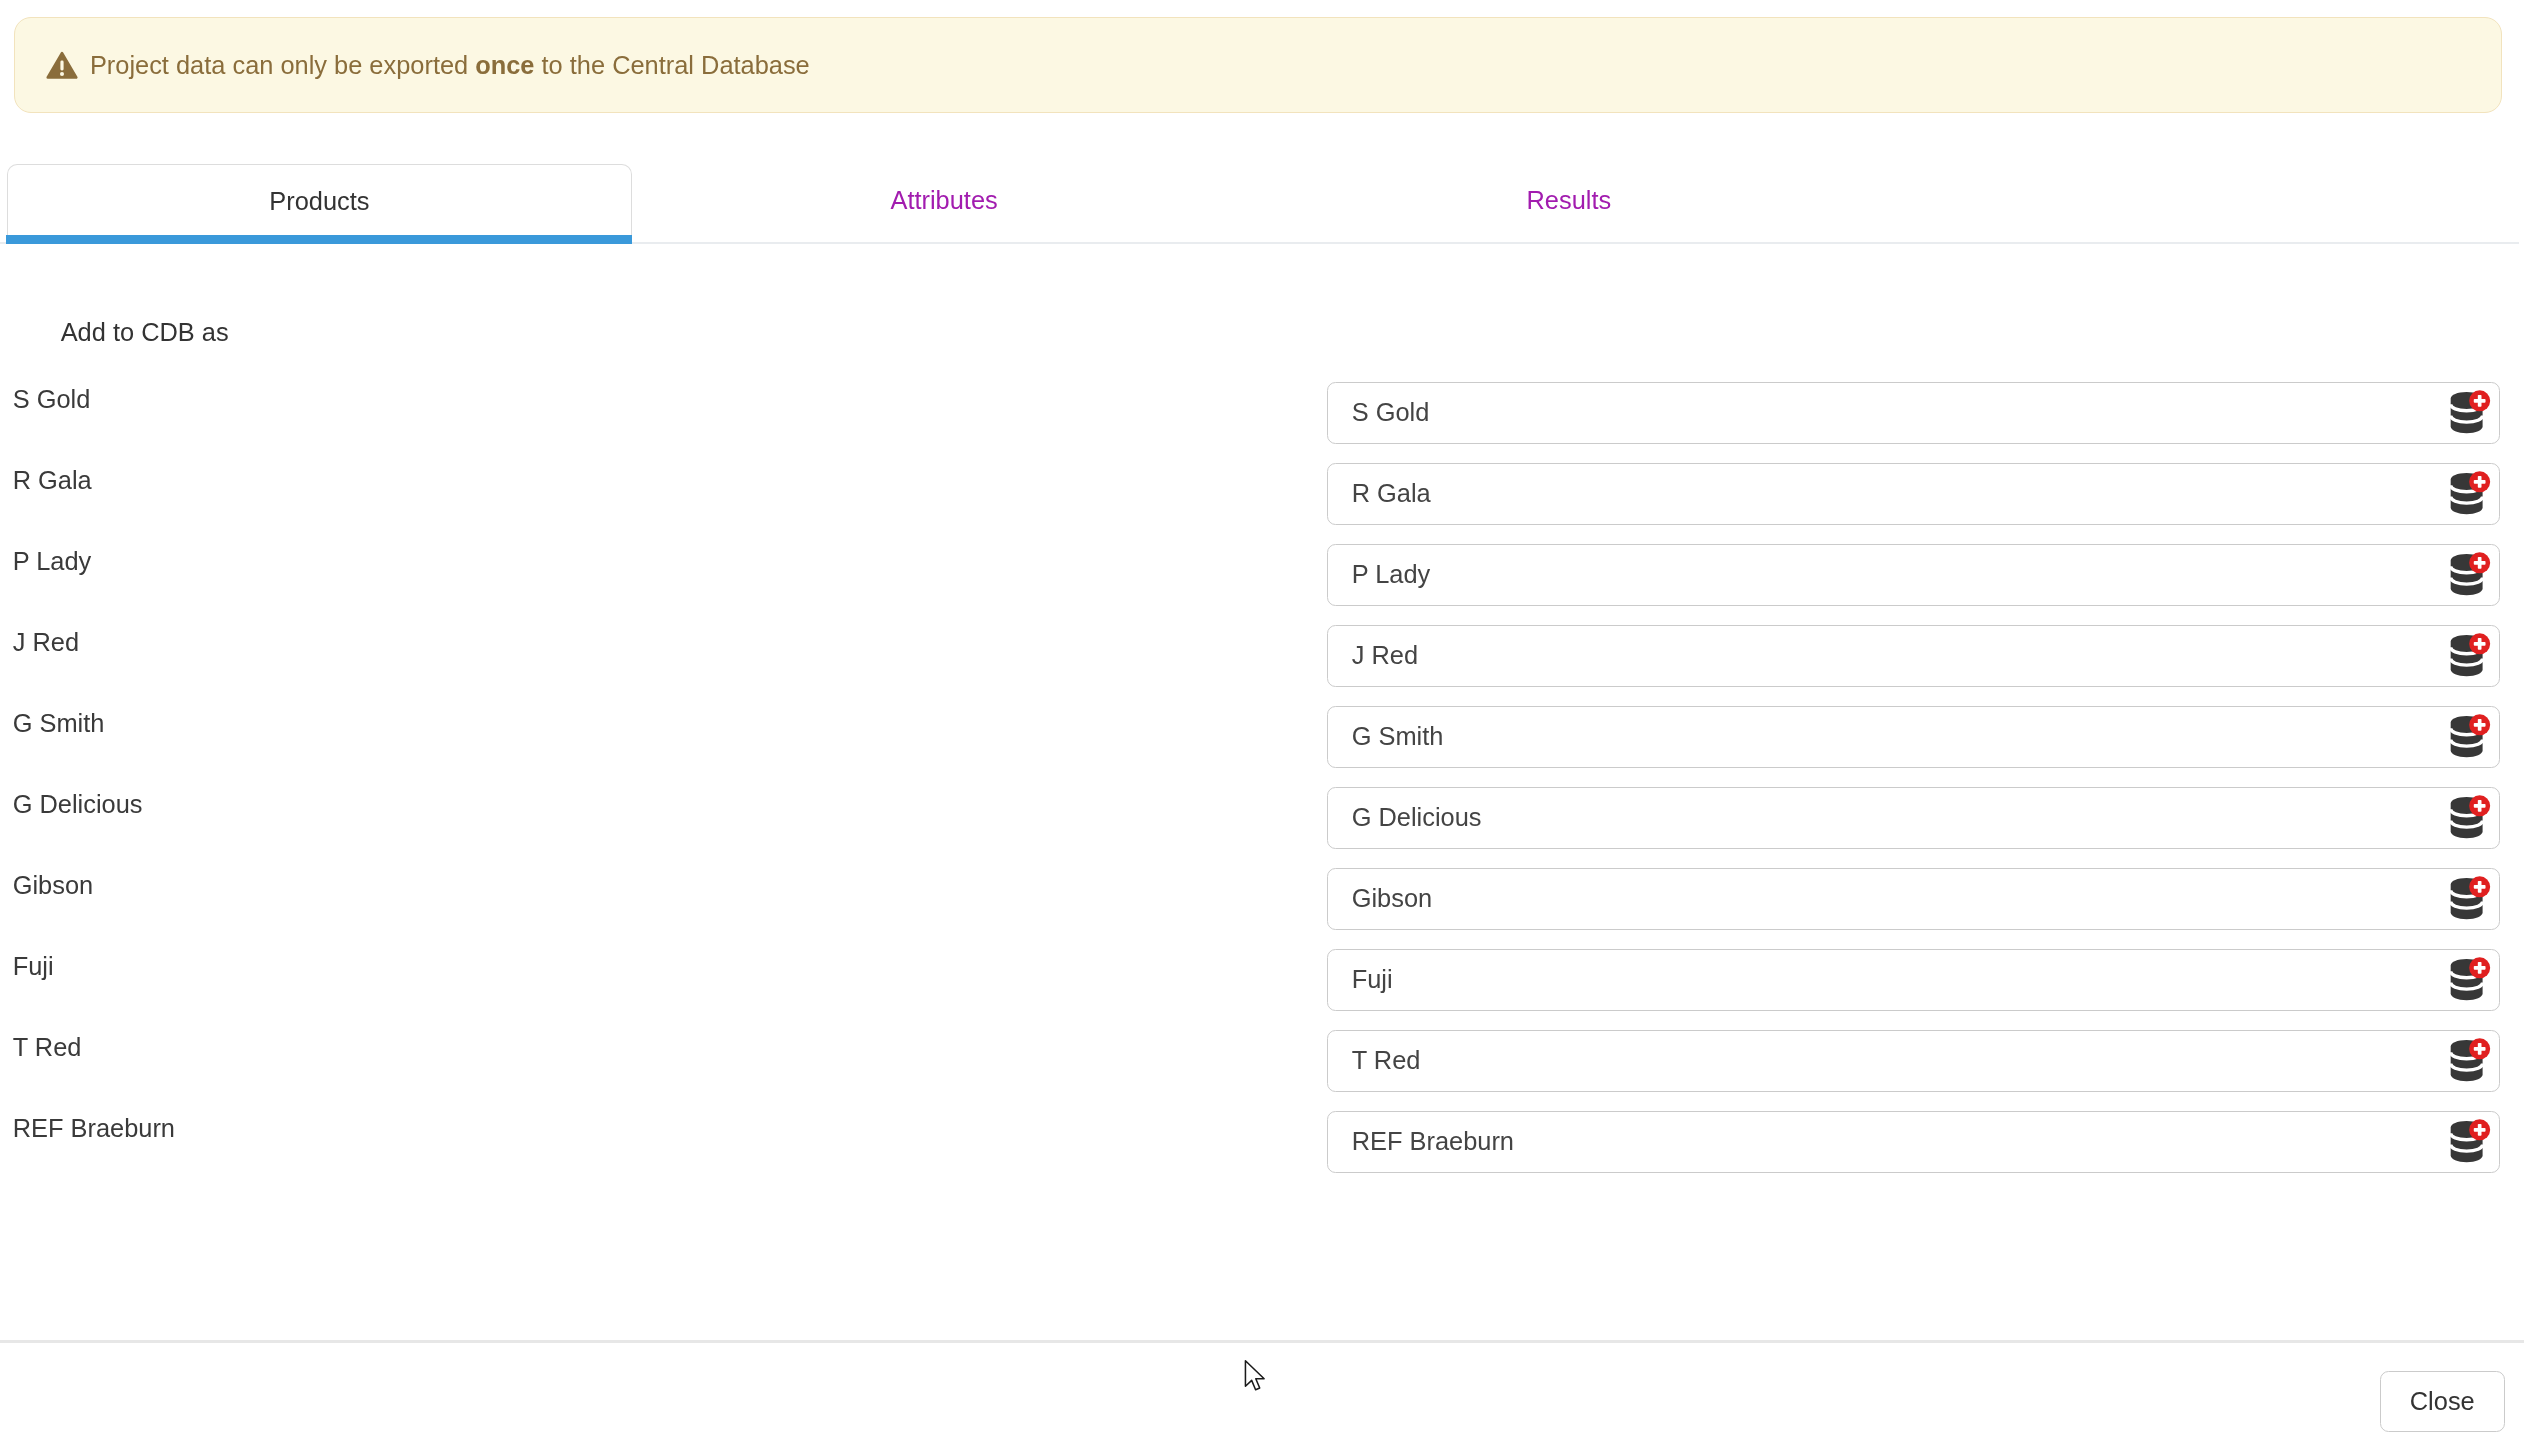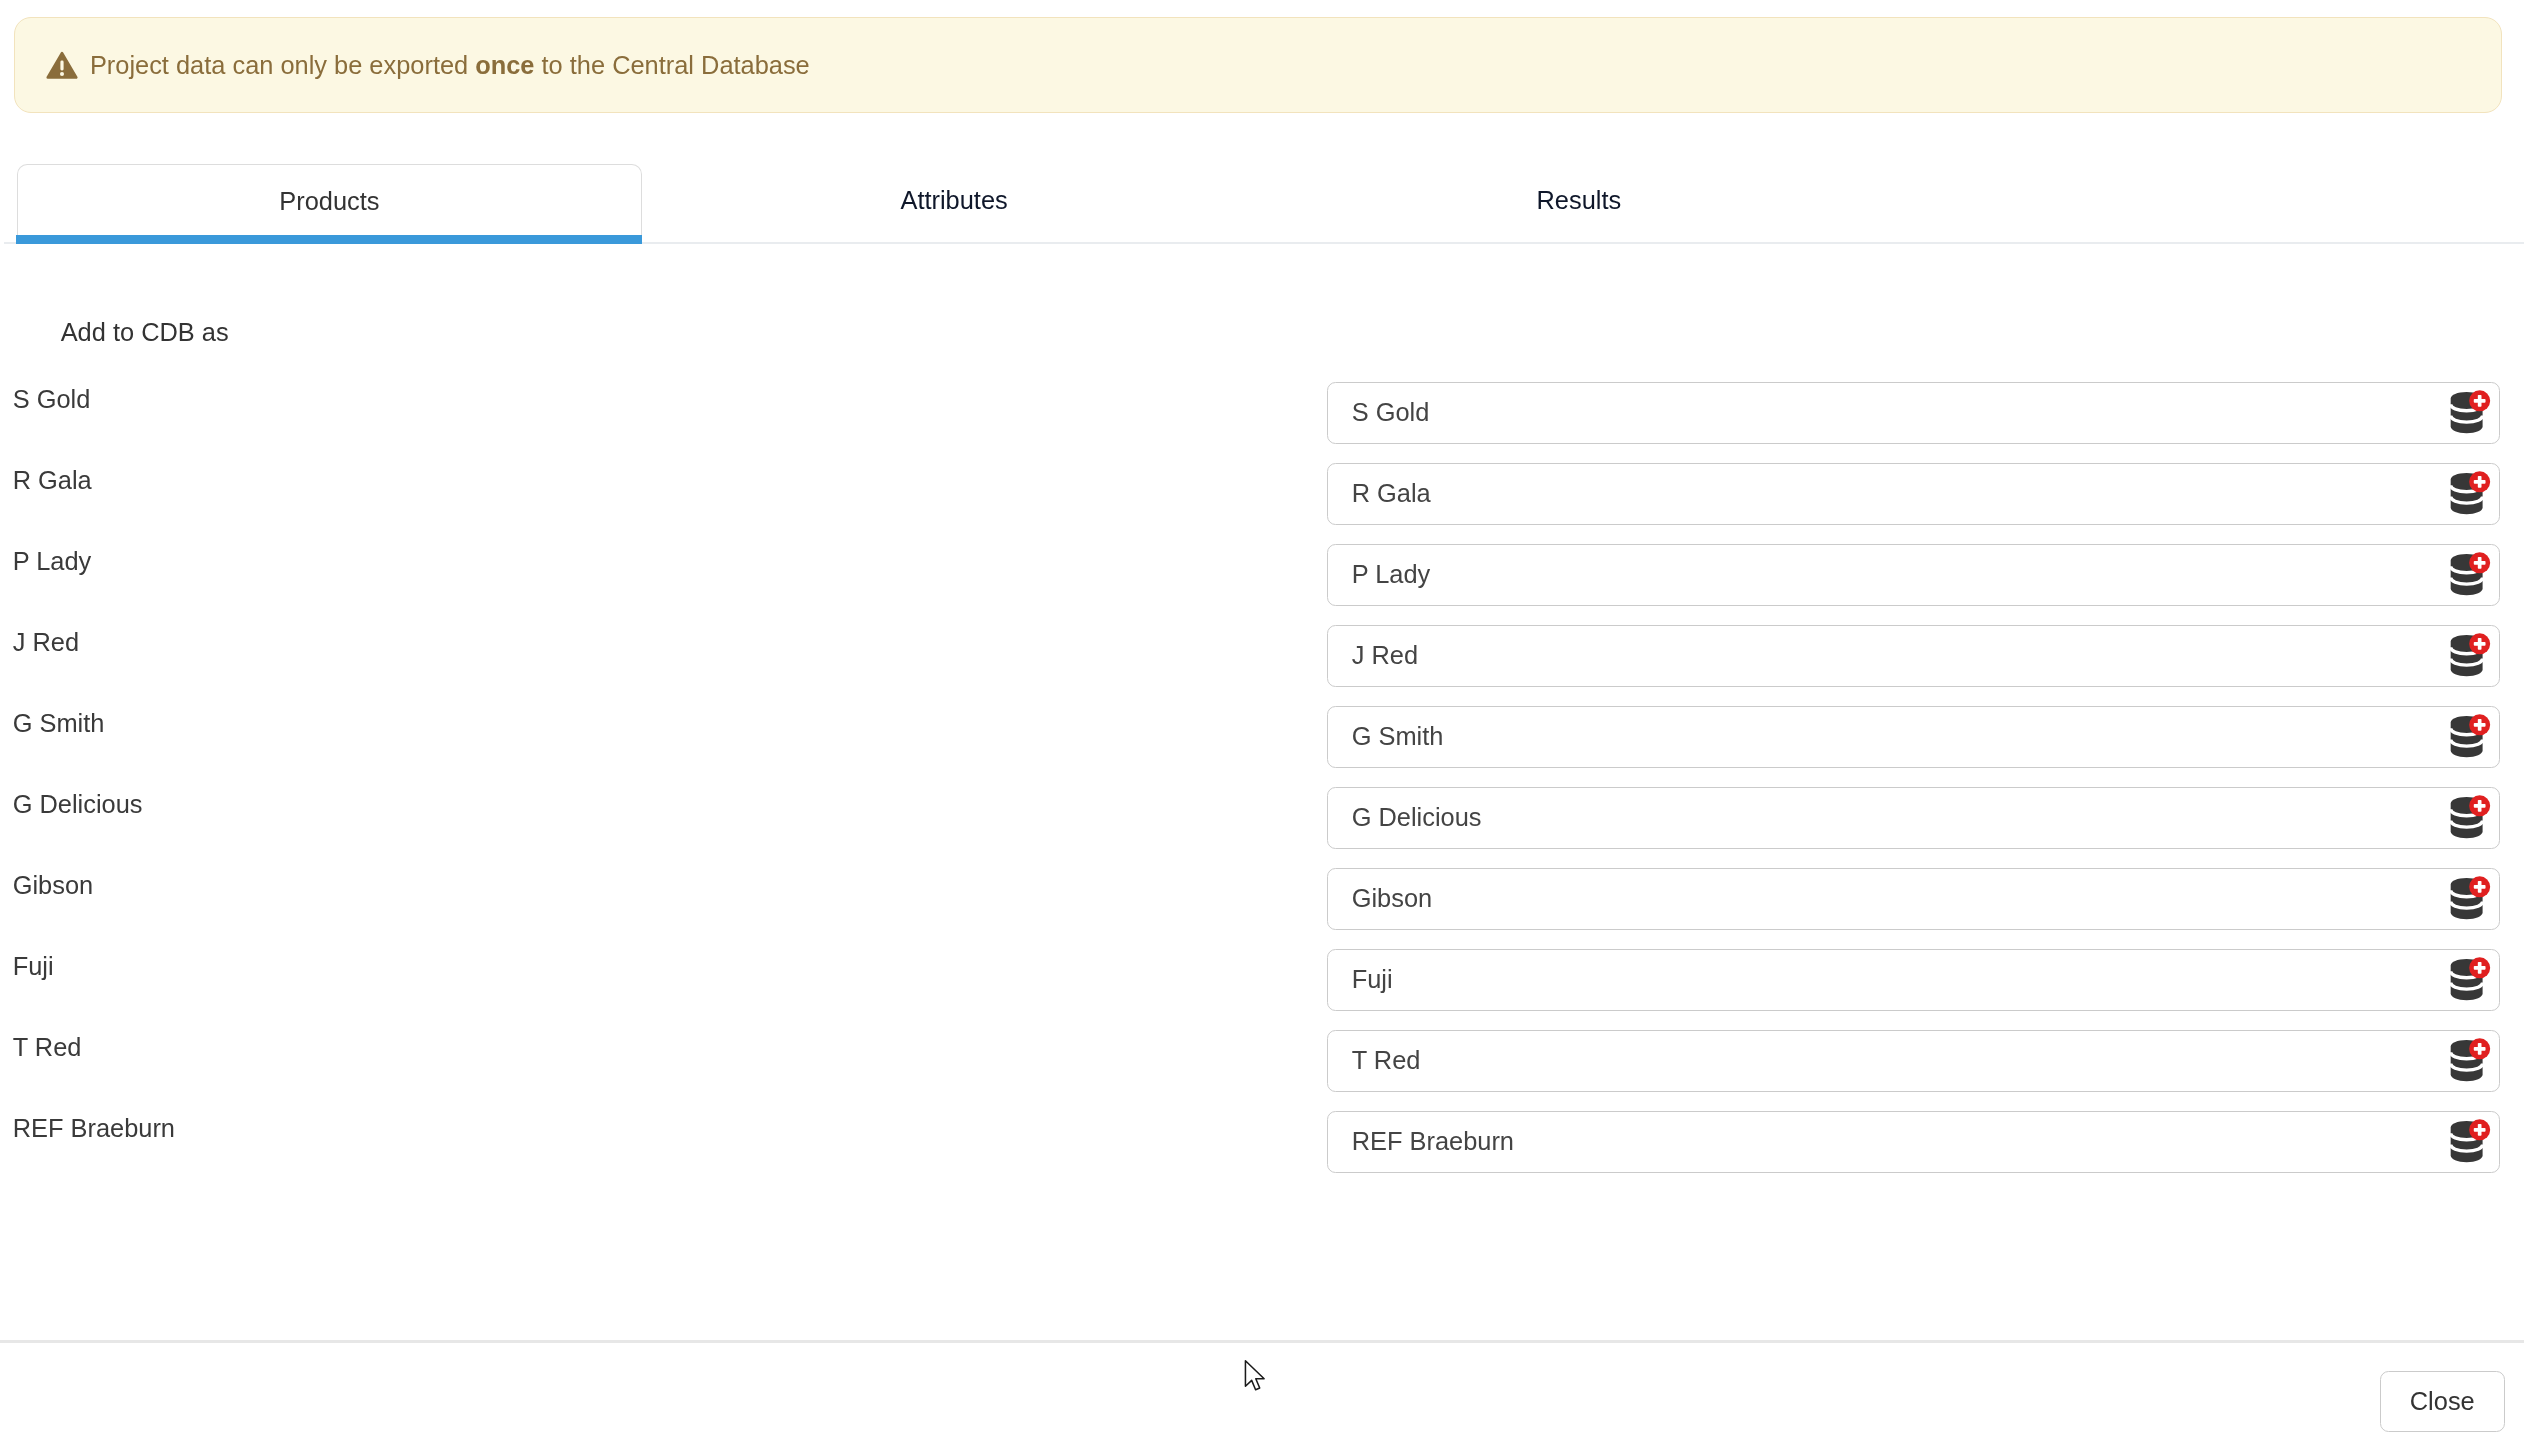--- a/index.html
+++ b/index.html
@@ -31,31 +31,31 @@
     display:flex;align-items:center;
     padding:0 30.5px;
     color:var(--banner-text);
     font-size:25.4px;
   }
   .banner .warn-svg{flex:0 0 auto;margin-right:12px;display:block;}
   .banner b{font-weight:bold;}
 
   
   .tabbar{
-    position:absolute;left:17px;top:164px;width:2499px;height:80px;
+    position:absolute;left:7px;top:164px;width:2499px;height:80px;
     display:flex;
   }
   .tabline{
     position:absolute;left:-12.7px;right:-12.7px;bottom:0;height:2.5px;
     background:var(--line-gray);
   }
   .tab{
     width:25%;height:100%;
     display:flex;align-items:center;justify-content:center;
-    font-size:25.4px;color:#0f172a;cursor:pointer;
+    font-size:25.4px;color:#a21caf;cursor:pointer;
     position:relative;z-index:1;
     padding-bottom:6.8px;
   }
   .tab.active{
     background:#fff;
     border:1.7px solid #ddd;border-bottom:none;
     border-radius:10.2px 10.2px 0 0;
     color:#333;
   }
   .tab.active::after{

